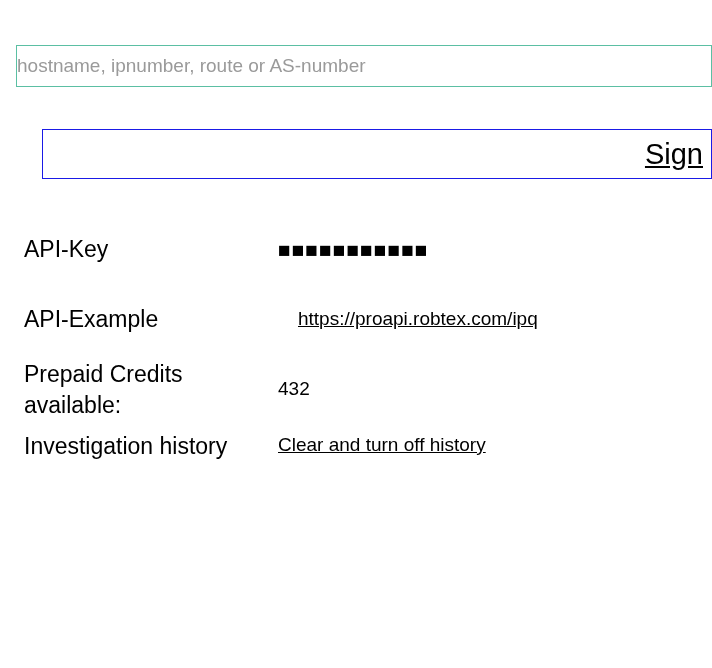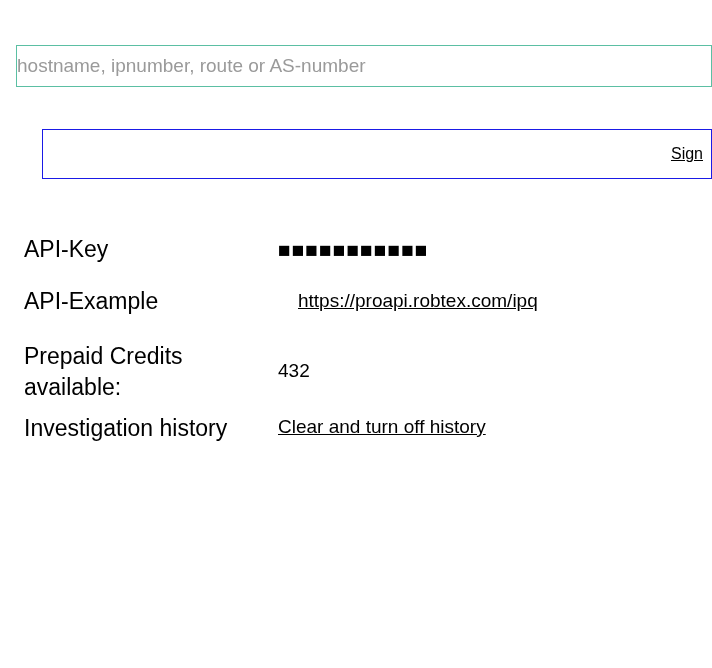--- a/index.html
+++ b/index.html
@@ -34,21 +34,21 @@
       margin: 42px 0 0 42px;
       width: 670px;
       height: 50px;
       border: 1px solid #1a1ae6;
       display: flex;
       align-items: center;
       justify-content: flex-end;
       padding-right: 8px;
     }
     .sign-link {
-      font-size: 16px;
+      font-size: 29px;
       color: #000;
       text-decoration: underline;
       font-family: "Helvetica Neue", Helvetica, Arial, sans-serif;
     }
     .info-table {
       margin: 55px 0 0 24px;
       width: 688px;
     }
     .info-row {
       display: flex;
@@ -77,21 +77,21 @@
       color: #000;
       text-decoration: underline;
     }
     .masked {
       font-family: Arial, sans-serif;
       letter-spacing: 1px;
       font-size: 21px;
     }
     .row-apikey {
       align-items: flex-start;
-      margin-bottom: 20px;
+      margin-bottom: 38px;
     }
     .row-example {
       align-items: center;
       margin-bottom: 24px;
       gap: 20px;
     }
     .row-example .info-label {
       align-self: center;
     }
     .row-credits {

